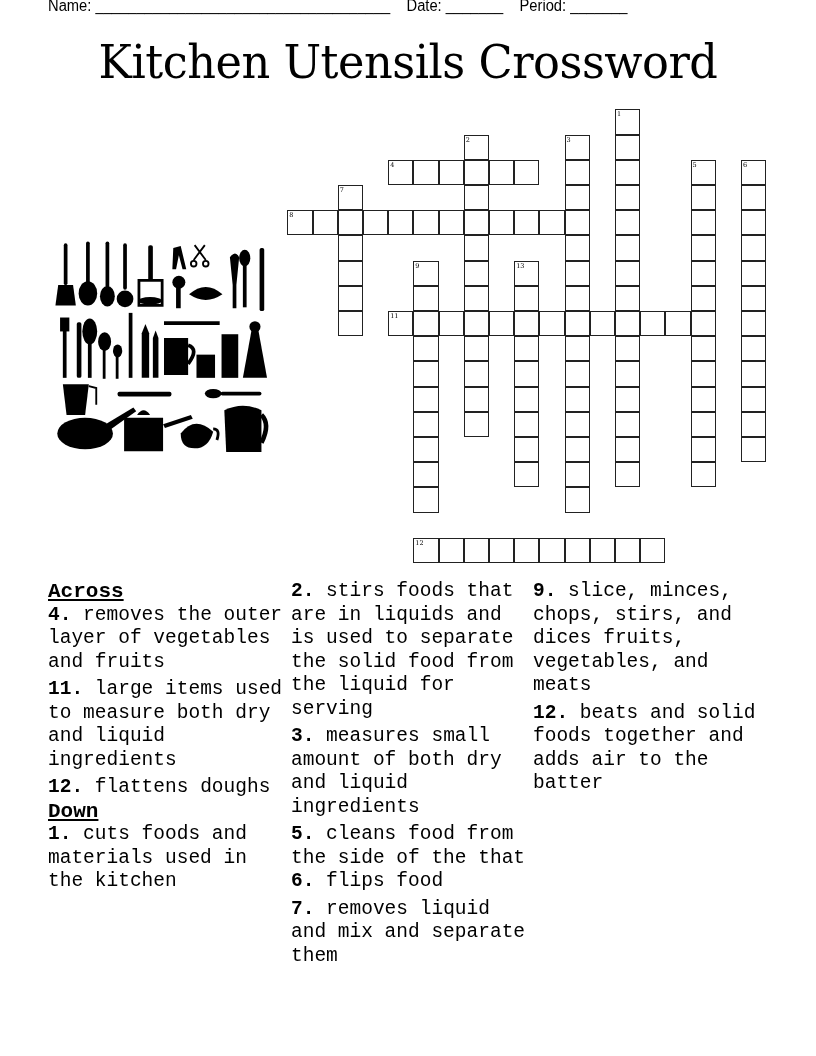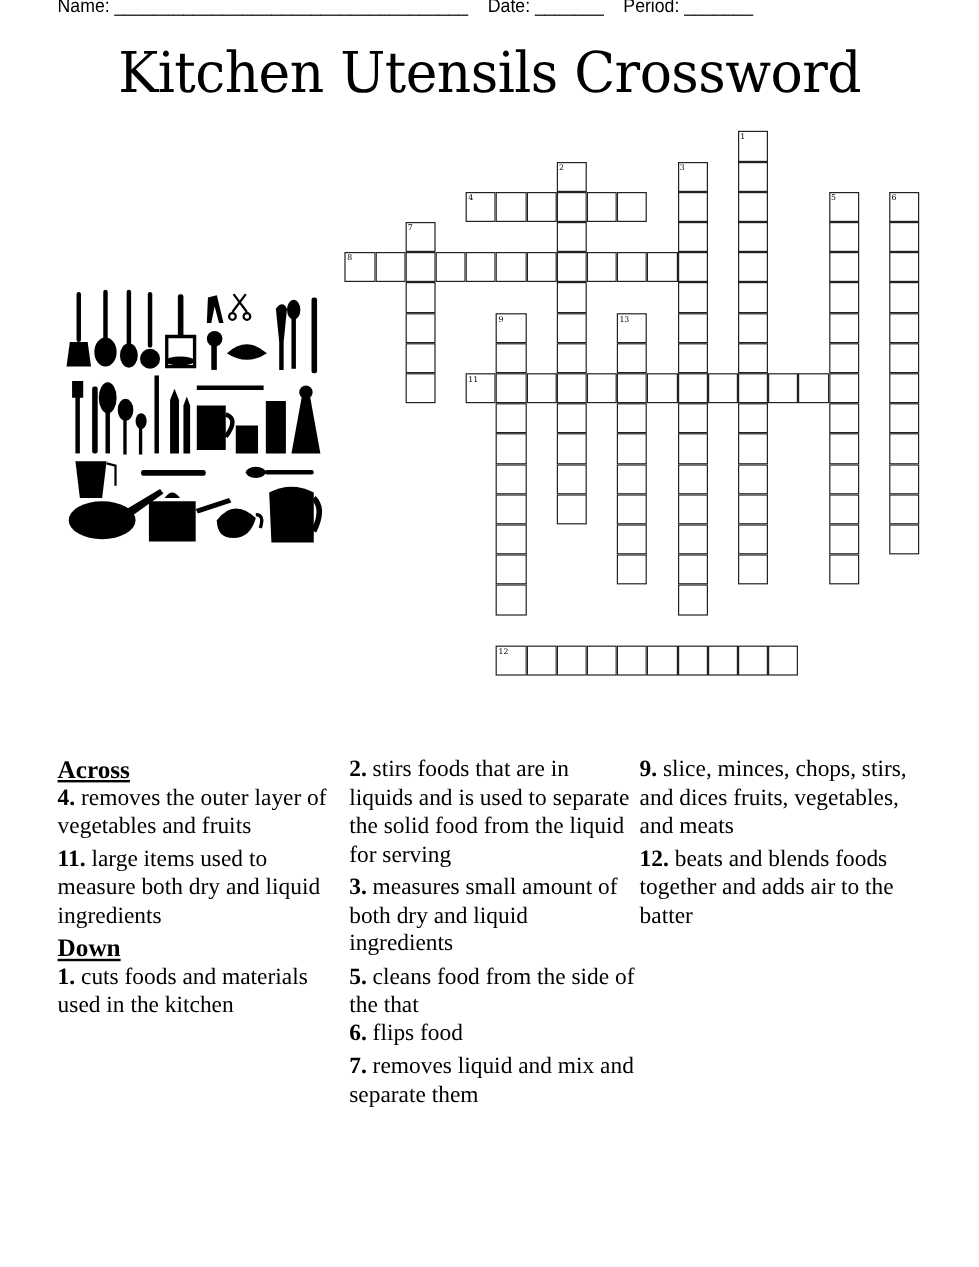--- a/index.html
+++ b/index.html
@@ -3,21 +3,21 @@
 <meta charset="utf-8">
 <style>
   html, body { margin:0; padding:0; background:#fff; }
   body { width:816px; height:1056px; position:relative; overflow:hidden; color:#000; }
   .hdr { position:absolute; top:-3px; left:48px; font-family:"Liberation Sans", sans-serif; font-size:16px; white-space:pre; transform:scaleX(0.92); transform-origin:left top; }
   .title { position:absolute; top:34px; left:0; width:816px; text-align:center; font-family:"DejaVu Serif", serif; font-size:47px; letter-spacing:-0.5px; transform:scaleX(0.95); }
   #grid { position:absolute; left:288px; top:110px; }
   .cell { position:absolute; width:25.2px; height:25.2px; box-sizing:border-box; border:1.3px solid #222; background:#fff; margin-left:-0.65px; margin-top:-0.65px; }
   .num { position:absolute; left:1px; top:0px; font-family:"DejaVu Serif", serif; font-size:6.5px; line-height:8px; }
   .art { position:absolute; left:48px; top:232px; width:232px; height:236px; }
-  .clues { position:absolute; top:630px; font-family:Liberation Serif, serif; font-size:19.5px; line-height:23.5px; }
+  .clues { position:absolute; top:580px; font-family:Liberation Mono, monospace; font-size:19.5px; line-height:23.5px; }
   .clues .head { font-weight:bold; text-decoration:underline; font-size:21px; }
   .clue { margin-bottom:4px; }
   .clue b { font-weight:bold; }
   .col1 { left:48px; width:240px; }
   .col2 { left:291px; width:240px; }
   .col3 { left:533px; width:240px; }
 </style>
 </head>
 <body>
 
@@ -236,28 +236,29 @@
       <path d="M178 210 q8 0 4 12" fill="none" stroke="#000" stroke-width="3"></path>
     <path d="M190 190 q20 -10 40 0 l0 45 h-38z"></path>
       <path d="M230 195 q10 10 0 30" fill="none" stroke="#000" stroke-width="5"></path>
   </g>
 </svg>
 
 <div class="clues col1">
   <div class="head">Across</div>
   <div class="clue"><b>4.</b><span> removes the outer layer of vegetables and fruits</span></div>
   <div class="clue"><b>11.</b><span> large items used to measure both dry and liquid ingredients</span></div>
+  <div class="clue" style="margin-bottom:0"><b>12.</b><span> flattens doughs</span></div>
   <div class="head">Down</div>
   <div class="clue"><b>1.</b><span> cuts foods and materials used in the kitchen</span></div>
 </div>
 
 <div class="clues col2">
   <div class="clue"><b>2.</b><span> stirs foods that are in liquids and is used to separate the solid food from the liquid for serving</span></div>
   <div class="clue"><b>3.</b><span> measures small amount of both dry and liquid ingredients</span></div>
   <div class="clue" style="margin-bottom:0"><b>5.</b><span> cleans food from the side of the that</span></div>
   <div class="clue"><b>6.</b><span> flips food</span></div>
   <div class="clue"><b>7.</b><span> removes liquid and mix and separate them</span></div>
 </div>
 
 <div class="clues col3">
   <div class="clue"><b>9.</b><span> slice, minces, chops, stirs, and dices fruits, vegetables, and meats</span></div>
-  <div class="clue"><b>12.</b><span> beats and blends foods together and adds air to the batter</span></div>
+  <div class="clue"><b>12.</b><span> beats and solid foods together and adds air to the batter</span></div>
 </div>
 
 </body></html>

